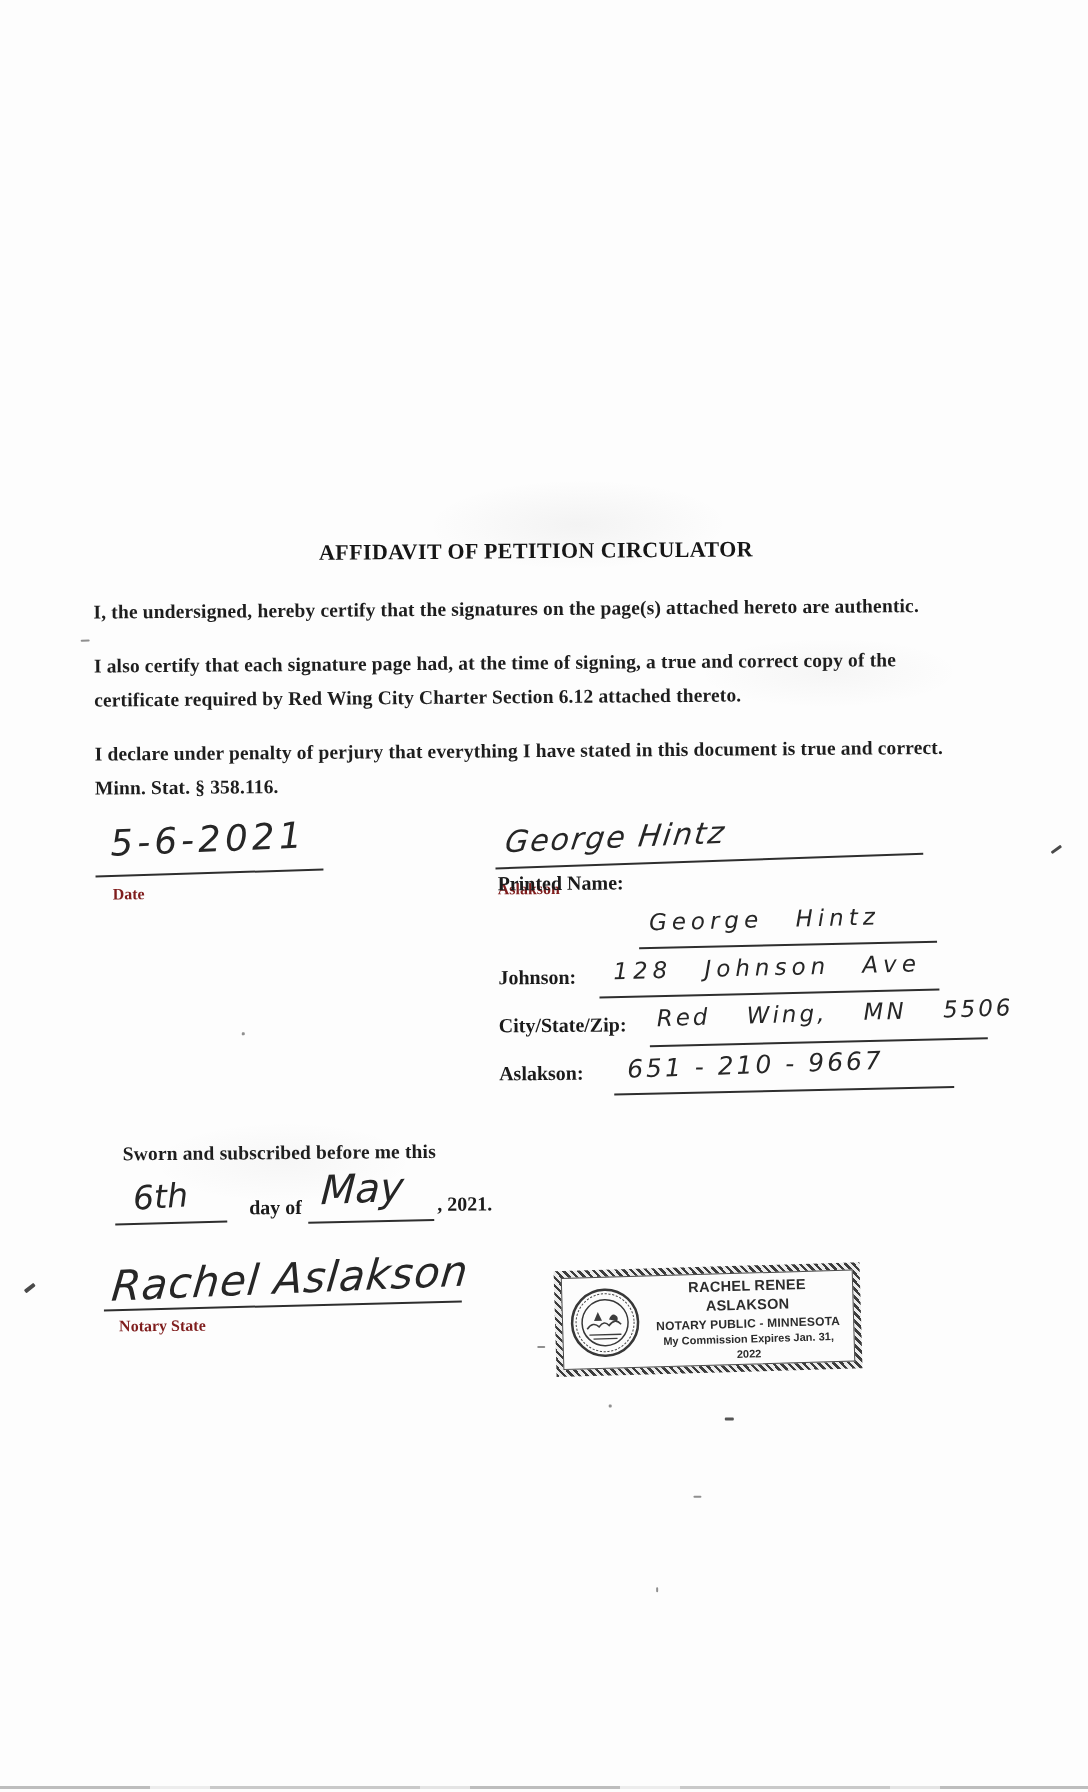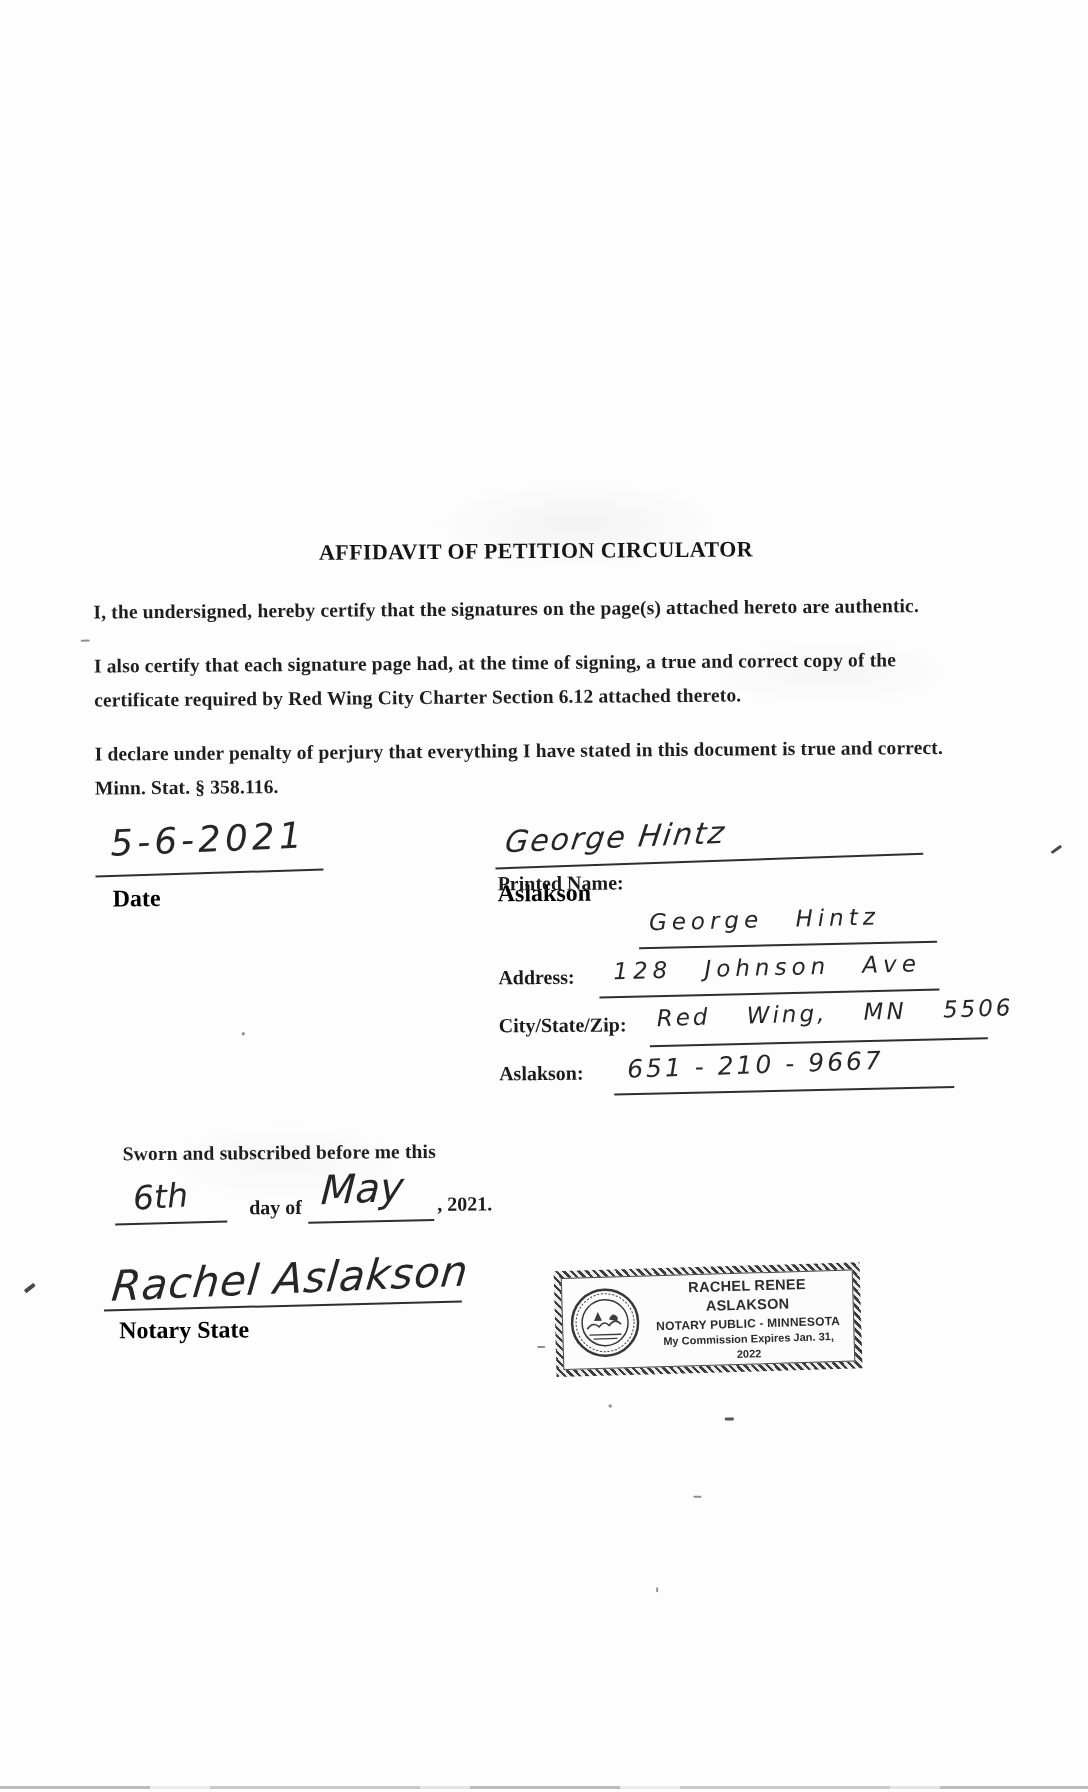--- a/index.html
+++ b/index.html
@@ -18,21 +18,21 @@
     transform-origin:50% 45%;
   }
   .abs{position:absolute;white-space:nowrap;}
   .title{
     width:1076px;left:0;top:538px;text-align:center;
     font-weight:700;font-size:22px;letter-spacing:0.4px;
     color:#161616;
   }
   .para{font-size:19.5px;font-weight:600;letter-spacing:0.15px;color:#1e1e1e;}
   .label{font-size:20px;font-weight:600;color:#1b1b1b;}
-  .label-bold{font-size:24px;font-weight:700;color:#000000;}
+  .label-bold{font-size:16px;font-weight:700;color:#7f1d1d;}
   .hw{
     font-family:"DejaVu Sans",sans-serif;
     font-style:italic;
     color:#262626;
   }
   .hw-print{letter-spacing:5px;word-spacing:20px;}
   .sigline{background:#2e2e2e;height:2px;transform-origin:left center;}
   .thin{height:1.8px;}
   .speck{position:absolute;background:#8f8f8f;border-radius:1px;}
   .smudge{position:absolute;border-radius:50%;pointer-events:none;}
@@ -86,21 +86,21 @@
     <div class="abs label-bold" style="left:112px;top:882px;">Date</div>
 
     <div class="abs hw" style="left:505px;top:820px;font-size:30px;letter-spacing:2px;transform:rotate(-2deg) skewX(-10deg);">George Hintz</div>
     <div class="abs sigline thin" style="left:495px;top:867px;width:428px;transform:rotate(-1.5deg);"></div>
     <div class="abs label-bold" style="left:497px;top:880px;">Aslakson</div>
 
     <div class="abs label" style="left:497px;top:872px;">Printed Name:</div>
     <div class="abs hw hw-print" style="left:648px;top:908px;font-size:23px;transform:rotate(-1deg);">George Hintz</div>
     <div class="abs sigline" style="left:638px;top:948px;width:298px;transform:rotate(-0.8deg);"></div>
 
-    <div class="abs label" style="left:497px;top:966px;">Address:</div>
+    <div class="abs label" style="left:497px;top:966px;">Johnson:</div>
     <div class="abs hw hw-print" style="left:612px;top:956px;font-size:23px;transform:rotate(-1deg);">128 Johnson Ave</div>
     <div class="abs sigline" style="left:598px;top:997px;width:340px;transform:rotate(-0.9deg);"></div>
 
     <div class="abs label" style="left:497px;top:1014px;">City/State/Zip:</div>
     <div class="abs hw hw-print" style="left:655px;top:1002px;font-size:23px;letter-spacing:3px;word-spacing:26px;transform:rotate(-1.3deg);">Red Wing, MN 5506</div>
     <div class="abs sigline" style="left:648px;top:1046px;width:338px;transform:rotate(-0.9deg);"></div>
 
     <div class="abs label" style="left:497px;top:1062px;">Aslakson:</div>
     <div class="abs hw" style="left:625px;top:1052px;font-size:25px;letter-spacing:3px;transform:rotate(-1.5deg);">651 - 210 - 9667</div>
     <div class="abs sigline" style="left:612px;top:1094px;width:340px;transform:rotate(-0.8deg);"></div>

